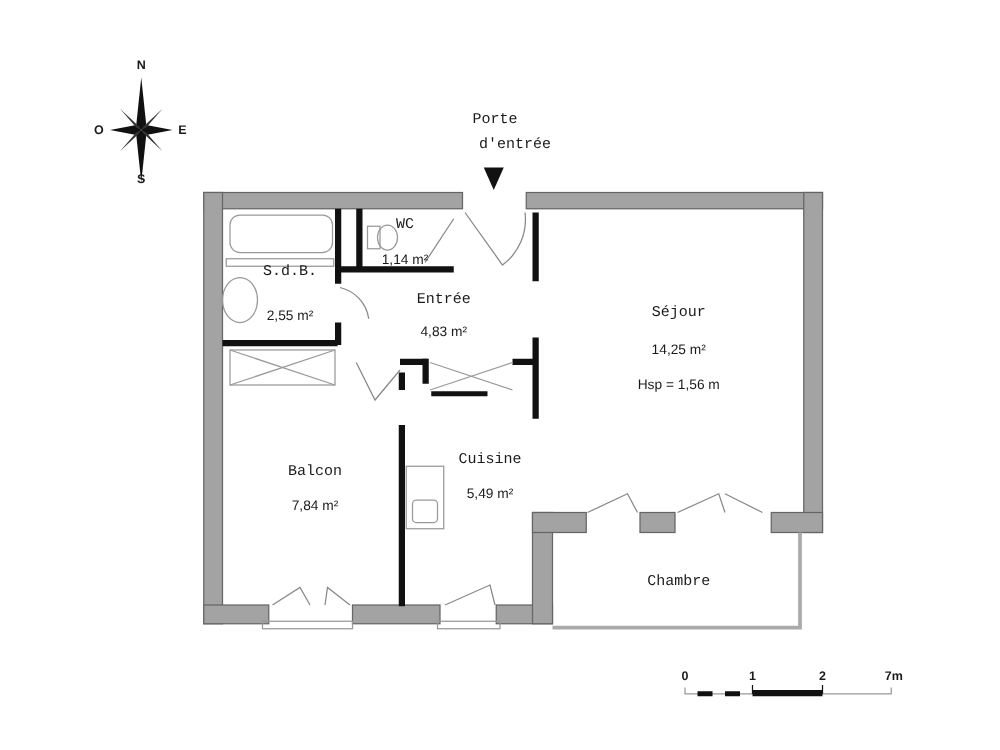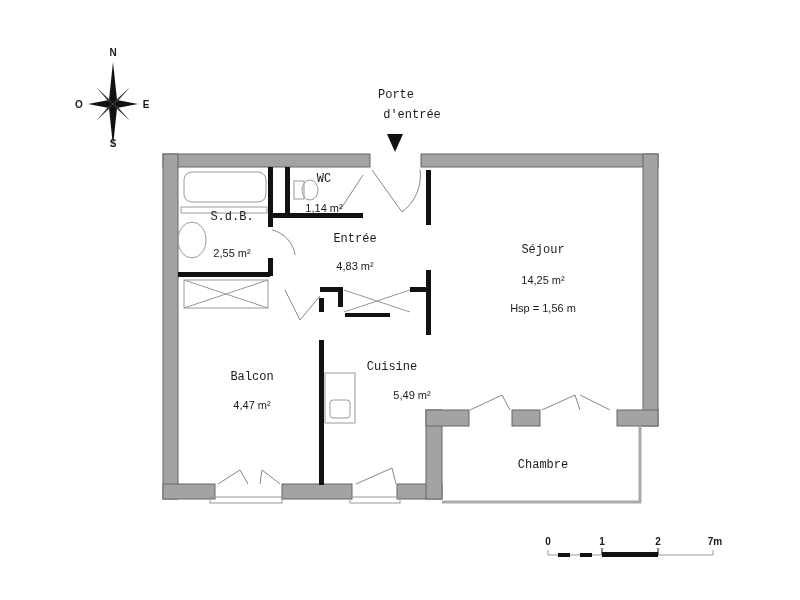--- a/index.html
+++ b/index.html
@@ -114,23 +114,23 @@
 <div class="lbl room-area" style="left:232px;top:247px">2,55 m²</div>
 
 <div class="lbl room-name" style="left:355px;top:232px">Entrée</div>
 <div class="lbl room-area" style="left:355px;top:260px">4,83 m²</div>
 
 <div class="lbl room-name" style="left:543px;top:243px">Séjour</div>
 <div class="lbl room-area" style="left:543px;top:274px">14,25 m²</div>
 <div class="lbl room-area" style="left:543px;top:302px">Hsp = 1,56 m</div>
 
 <div class="lbl room-name" style="left:252px;top:370px">Balcon</div>
-<div class="lbl room-area" style="left:252px;top:399px">4,47 m²</div>
+<div class="lbl room-area" style="left:252px;top:399px">7,84 m²</div>
 
 <div class="lbl room-name" style="left:392px;top:360px">Cuisine</div>
-<div class="lbl room-area" style="left:412px;top:389px">5,49 m²</div>
+<div class="lbl room-area" style="left:392px;top:389px">5,49 m²</div>
 
 <div class="lbl room-name" style="left:543px;top:458px">Chambre</div>
 
 <div class="lbl small" style="left:548px;top:536px">0</div>
 <div class="lbl small" style="left:602px;top:536px">1</div>
 <div class="lbl small" style="left:658px;top:536px">2</div>
 <div class="lbl small" style="left:715px;top:536px">7m</div>
 
 </body></html>

